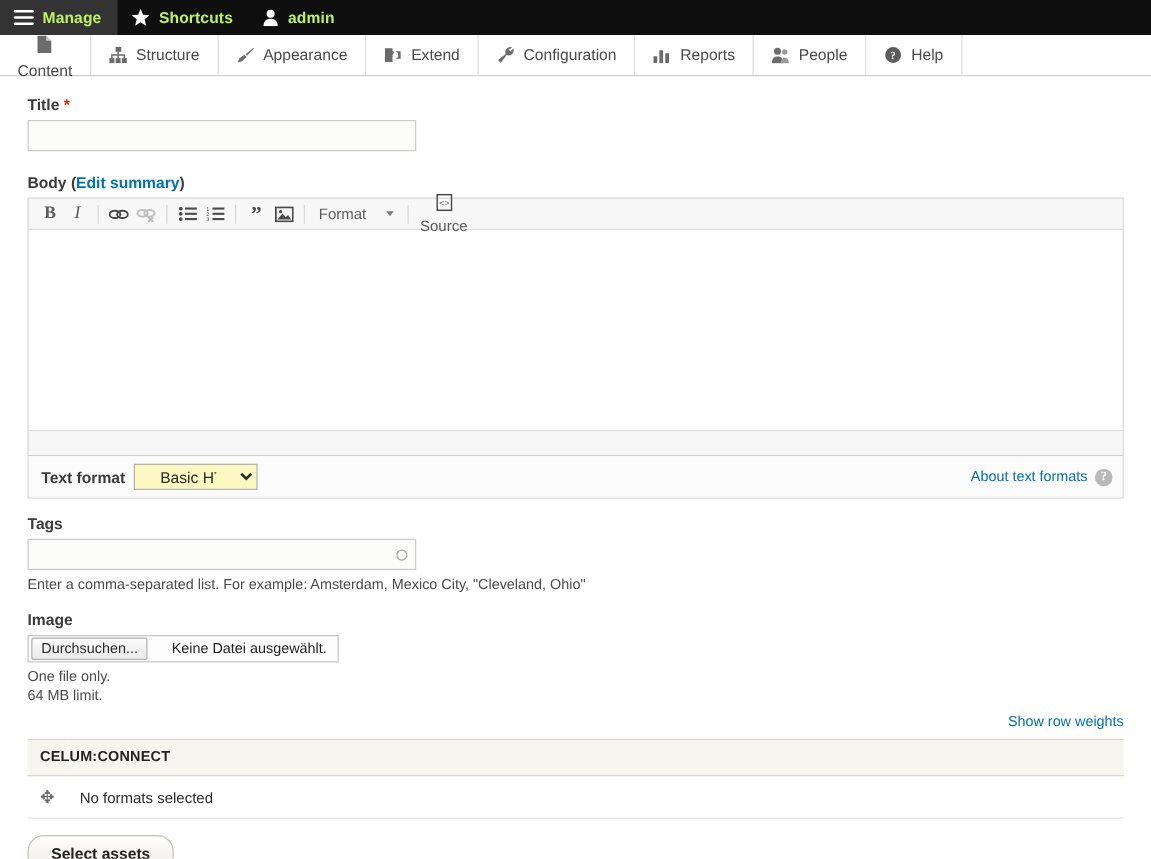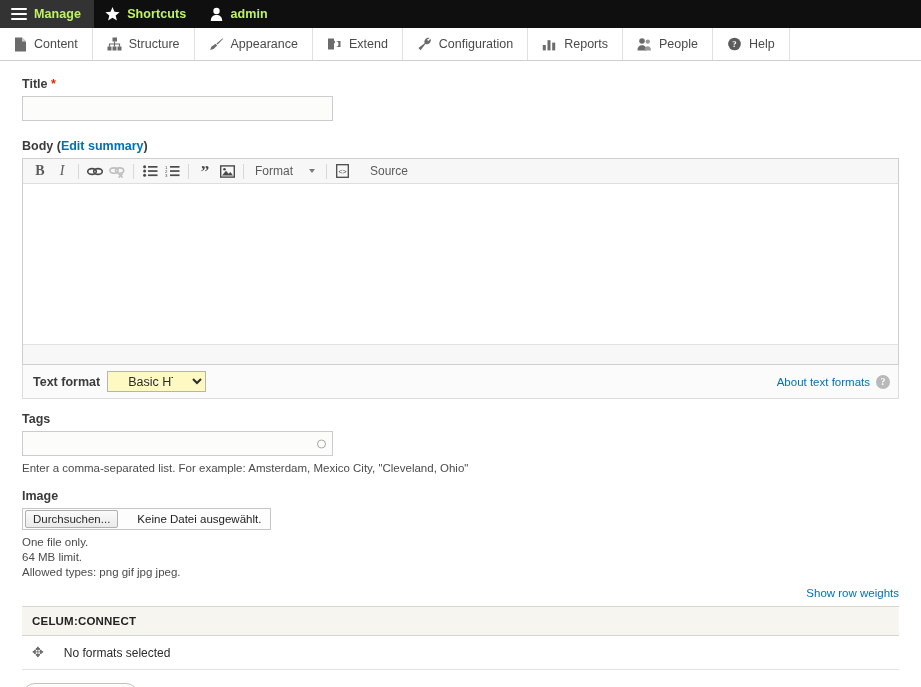--- a/index.html
+++ b/index.html
@@ -42,21 +42,21 @@
     border-bottom: 1px solid #cfcfcf;
     display: flex; align-items: stretch;
   }
   .menu-tab {
     display: flex; align-items: center; gap: 7px;
     padding: 0 14px;
     font-size: 12.5px; color: #4a4a4a;
     border-right: 1px solid #e0e0e0;
     white-space: nowrap;
   }
-  .menu-tab:first-child { border-left: none; }
+  .menu-tab:first-child { border-left: none; flex-direction: column; }
   .menu-spacer { flex: 1; border-right: none; }
 
   
   .page { padding: 16px 22px 0 22px; }
 
   .field { margin-bottom: 0; }
   .flabel {
     font-size: 12.5px; font-weight: bold; color: #3b3b3b;
     margin-bottom: 5px; display: block;
   }
@@ -95,21 +95,21 @@
   .ck-format {
     display: flex; align-items: center; gap: 16px;
     font-size: 12px; color: #5b5b5b; padding: 0 6px; height: 32px;
   }
   .caret-dn {
     width: 0; height: 0;
     border-left: 3.5px solid transparent;
     border-right: 3.5px solid transparent;
     border-top: 4px solid #7a7a7a;
   }
-  .ck-source { display: flex; align-items: center; gap: 21px; font-size: 12px; color: #5b5b5b; padding: 0 4px; }
+  .ck-source { display: flex; align-items: center; gap: 5px; font-size: 12px; color: #5b5b5b; padding: 0 4px; flex-direction: column; }
 
   .ck-body { height: 160px; background: #ffffff; }
   .ck-foot { height: 20px; background: #f7f7f7; border-top: 1px solid #e2e2e2; }
 
   
   .tf-row {
     width: 877px;
     display: flex; align-items: center; justify-content: space-between;
     padding: 6px 8px 6px 10px;
     border: 1px solid #dcdcdc; border-top: none;
@@ -424,21 +424,20 @@
 
   
   <div class="field">
     <label class="flabel">Image</label>
     <div class="file-row">
       <span class="browse-btn">Durchsuchen...</span>
       <span class="file-name">Keine Datei ausgewählt.</span>
     </div>
     <div class="descr">One file only.</div>
     <div class="descr" style="margin-top:0">64 MB limit.</div>
-    <div class="descr" style="margin-top:0">Allowed types: png gif jpg jpeg.</div>
   </div>
 
   
   <div class="srw-row">
     <a href="#" class="srw-link">Show row weights</a>
   </div>
 
   
   <table class="celum-table">
     <thead>

